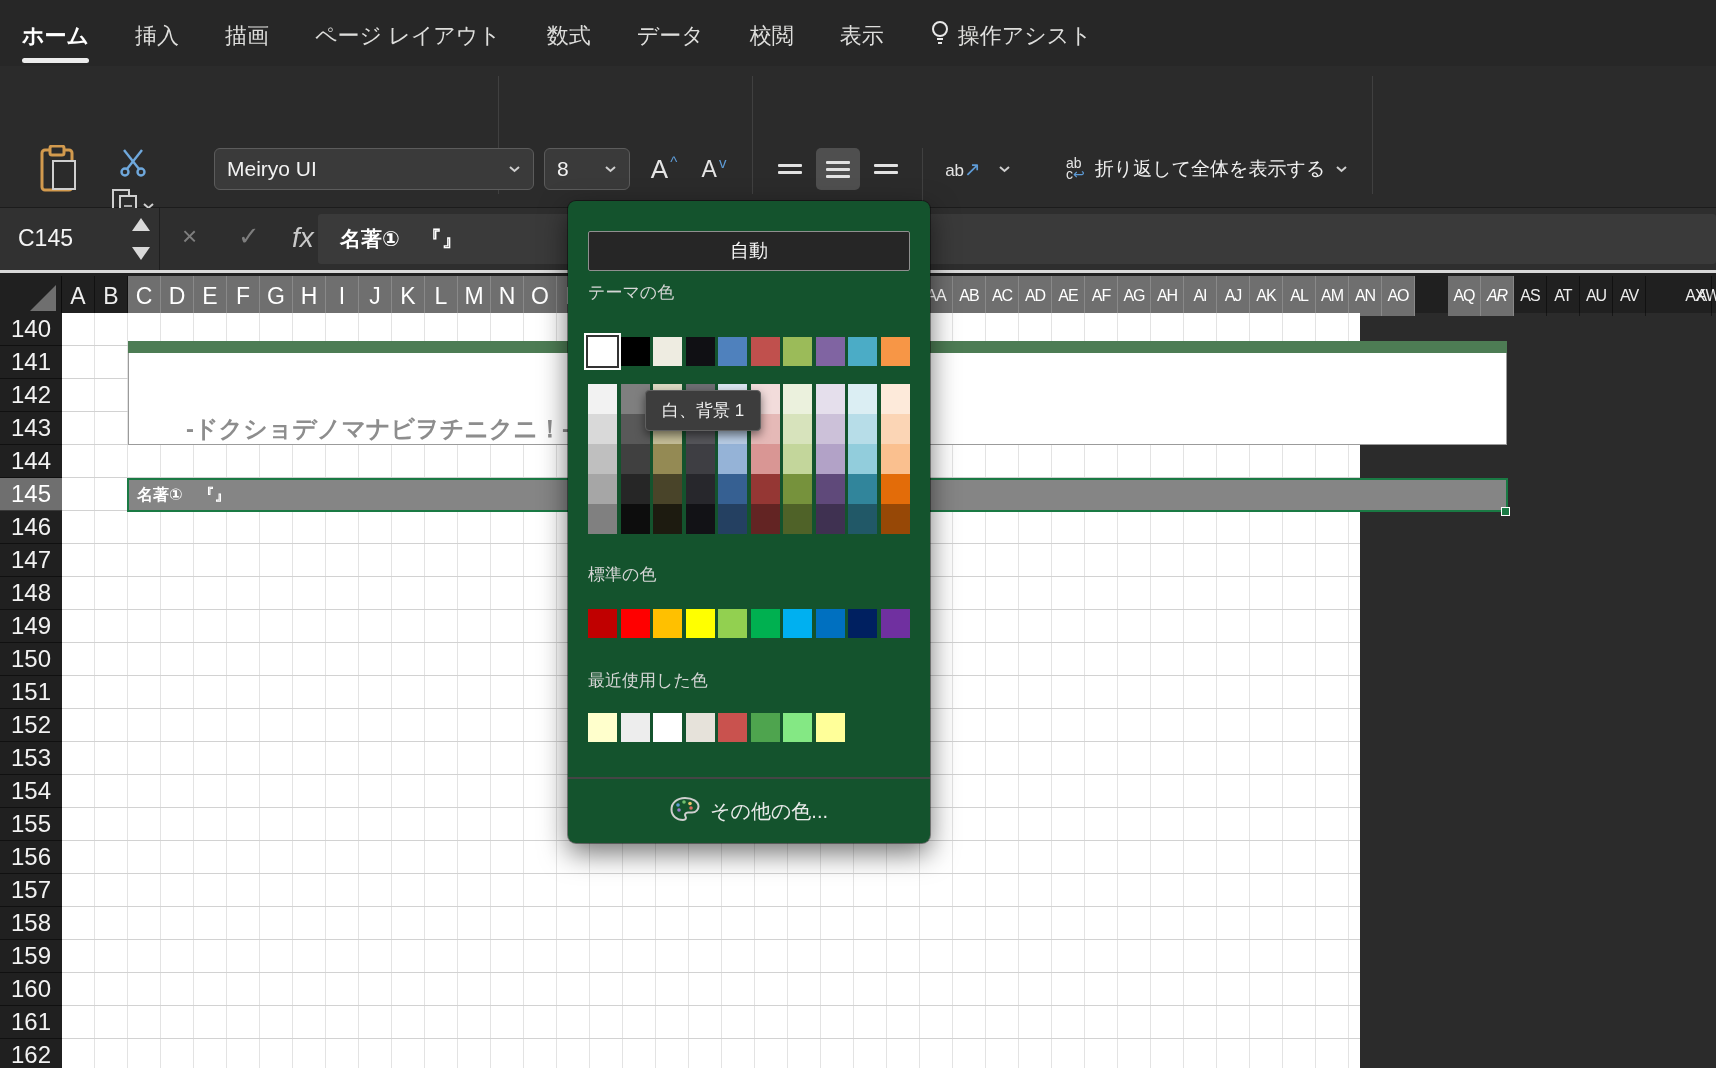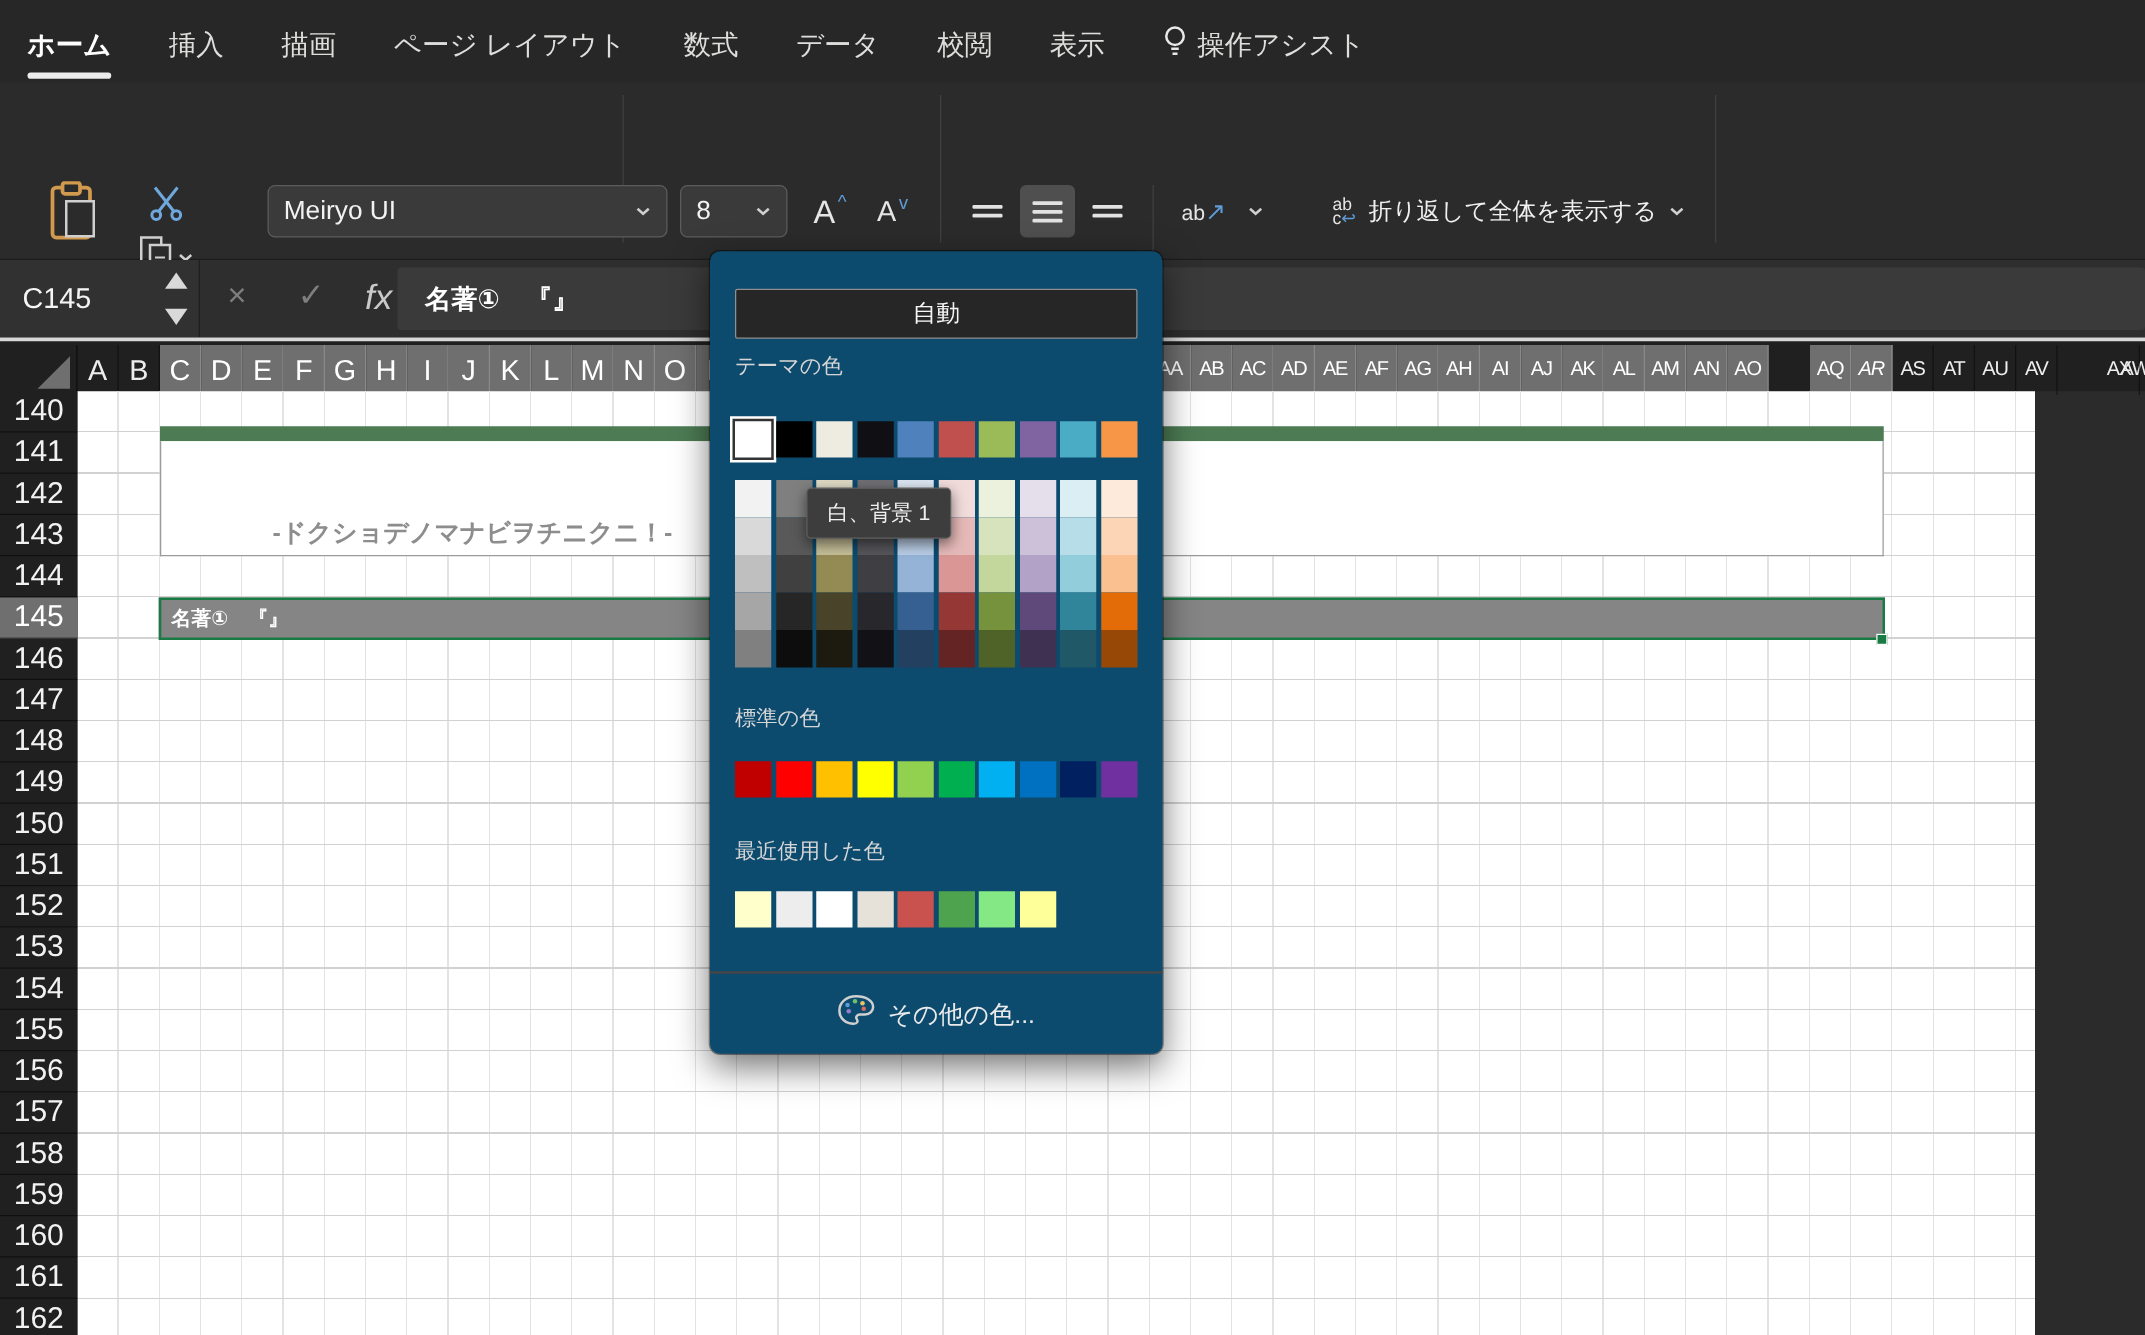--- a/index.html
+++ b/index.html
@@ -39,39 +39,39 @@
 
   
   .cheaders{position:absolute;left:0;top:270px;width:1716px;height:43px;background:#202020;border-top:3px solid #d8d8d8;}
   .corner{position:absolute;left:0;top:3px;width:62px;height:40px;background:#202020;border-right:1px solid #0c0c0c;}
   .corner::after{content:"";position:absolute;right:5px;bottom:5px;width:0;height:0;border-bottom:26px solid #6f6f6f;border-left:26px solid transparent;}
   .ch{position:absolute;top:3px;height:40px;display:flex;align-items:center;justify-content:center;color:#ededed;font-size:23px;border-right:1px solid rgba(0,0,0,.45);}
   .ch.hl{background:#6f6f6f;color:#ffffff;border-right:1px solid rgba(255,255,255,.18);}
   .ch.two{font-size:16px;letter-spacing:-1px;}
 
   
-  .gridarea{position:absolute;left:0;top:313px;width:1628px;height:755px;}
+  .gridarea{position:absolute;left:0;top:313px;width:1360px;height:755px;}
   .gutter{position:absolute;left:0;top:0;width:62px;height:100%;background:#202020;}
   .rh{position:absolute;left:0;width:62px;height:33px;display:flex;align-items:center;justify-content:center;color:#f2f2f2;font-size:24px;border-bottom:1px solid rgba(0,0,0,.5);}
   .rh.hl{background:#6f6f6f;color:#fff;}
   .cells{position:absolute;left:62px;top:0;right:0;height:100%;
     background-image:
       repeating-linear-gradient(180deg, transparent 0 32px, #d2d2d2 32px 33px),
       repeating-linear-gradient(90deg, transparent 0 32px, #e3e3e3 32px 33px);
     background-color:#ffffff;}
   .greenband{position:absolute;left:128px;top:28px;width:1379px;height:12px;background:#4d7c54;z-index:2;}
   .titlebox{position:absolute;left:128px;top:40px;width:1379px;height:92px;background:#ffffff;border:1px solid #9b9b9b;border-top:none;z-index:2;}
   .rntitle{position:absolute;left:190px;top:42px;z-index:3;font-size:47px;font-weight:700;color:#8d8d8d;letter-spacing:2px;white-space:nowrap;}
-  .rnsub{position:absolute;left:128px;top:100px;width:500px;z-index:3;text-align:center;font-size:20px;font-weight:700;color:#8d8d8d;white-space:nowrap;}
+  .rnsub{position:absolute;left:128px;top:100px;width:500px;z-index:3;text-align:center;font-size:24px;font-weight:700;color:#8d8d8d;white-space:nowrap;}
   .selrow{position:absolute;left:127px;top:165px;width:1381px;height:34px;background:#858585;border:2px solid #1a7a44;z-index:4;display:flex;align-items:center;}
   .selrow .txt{color:#ffffff;font-size:16px;font-weight:700;padding-left:8px;white-space:nowrap;}
   .fillhandle{position:absolute;left:1501px;top:194px;width:9px;height:9px;background:#1a7a44;border:1px solid #ffffff;z-index:5;}
 
   
-  .popup{position:absolute;left:568px;top:201px;width:362px;height:642px;background:#0c4a6e;border-radius:8px;box-shadow:0 10px 28px rgba(0,0,0,.55),0 0 0 1px rgba(0,0,0,.4);z-index:40;}
+  .popup{position:absolute;left:568px;top:201px;width:362px;height:642px;background:#14532d;border-radius:8px;box-shadow:0 10px 28px rgba(0,0,0,.55),0 0 0 1px rgba(0,0,0,.4);z-index:40;}
   .autobtn{position:absolute;left:20px;top:30px;width:322px;height:40px;background:#262626;border:1px solid #8f8f8f;border-radius:2px;color:#f5f5f5;font-size:19px;display:flex;align-items:center;justify-content:center;}
   .plabel{position:absolute;left:20px;color:#d6d6d6;font-size:17px;}
   .swrow{position:absolute;left:20px;width:322px;height:30px;display:flex;gap:3.5px;}
   .sw{width:29px;height:29px;flex:0 0 auto;}
   .sw.sel{box-shadow:0 0 0 2px #333333,0 0 0 4px #ffffff;}
   .vrow{height:30px;}
   .vrow .sw{height:30px;}
   .psep{position:absolute;left:0;top:576px;width:362px;height:2px;background:#454545;}
   .morebtn{position:absolute;left:20px;top:588px;width:322px;height:44px;display:flex;align-items:center;justify-content:center;gap:10px;color:#eaeaea;font-size:20px;}
 

